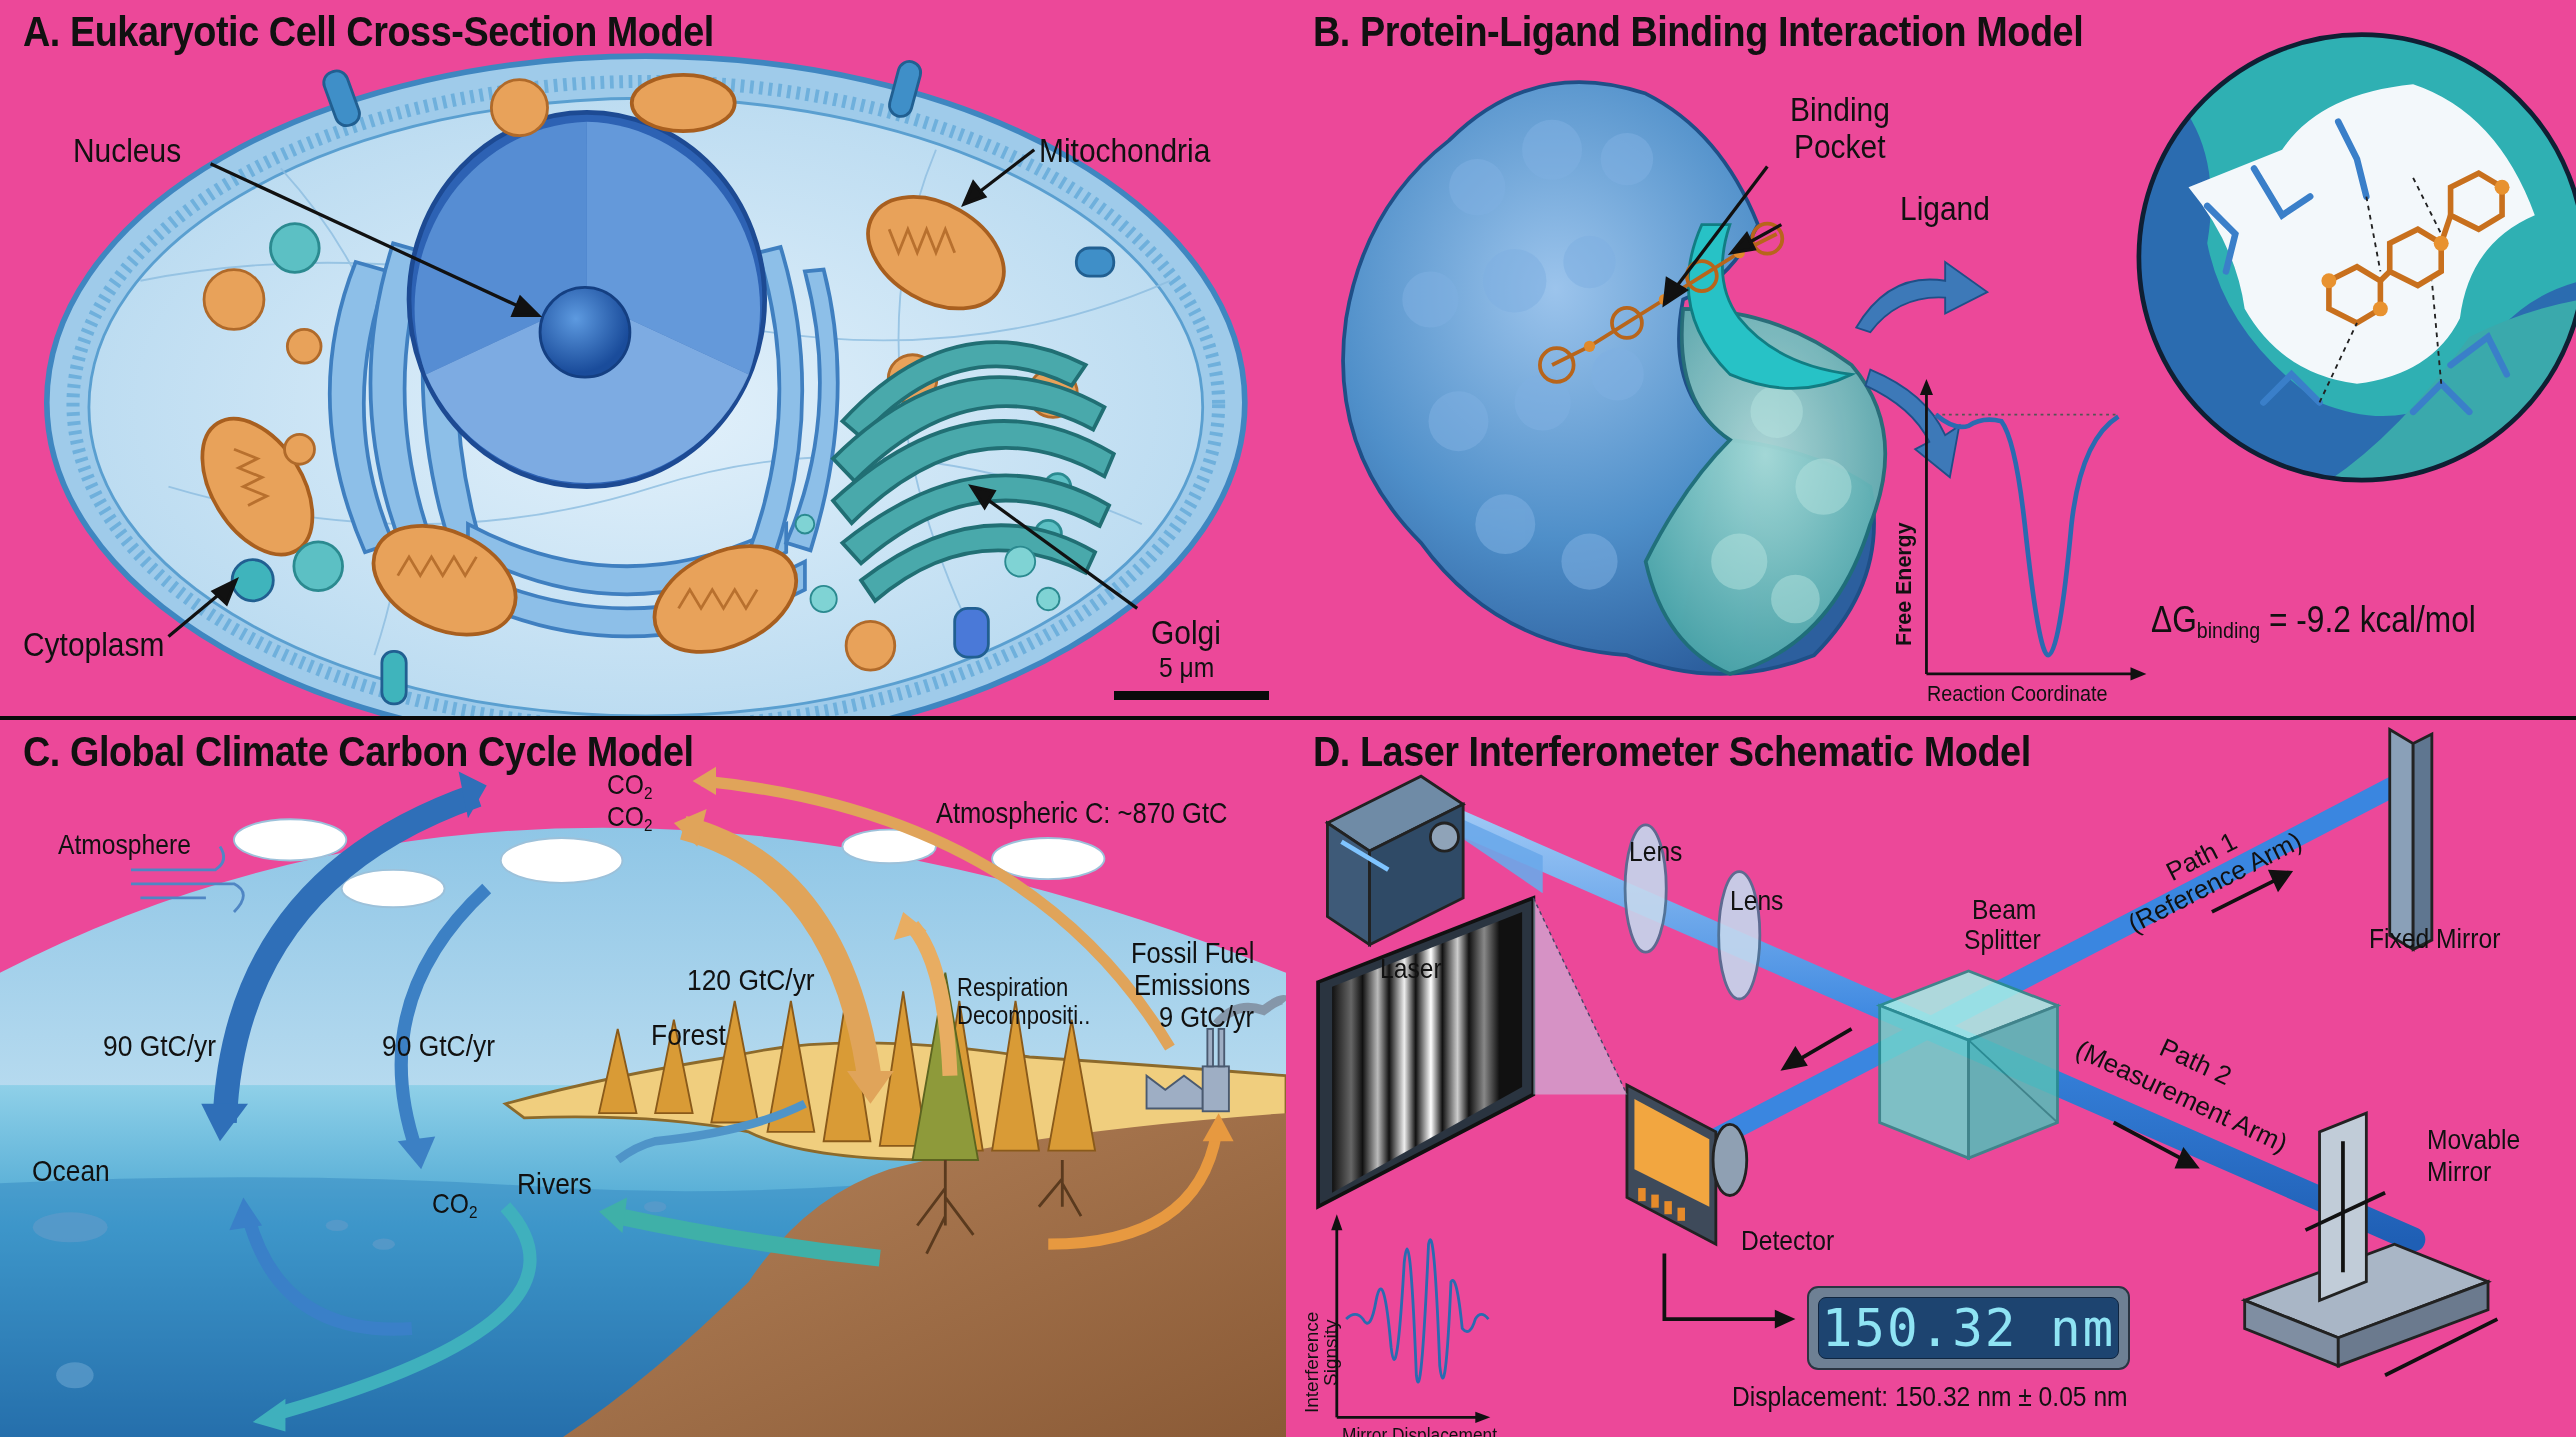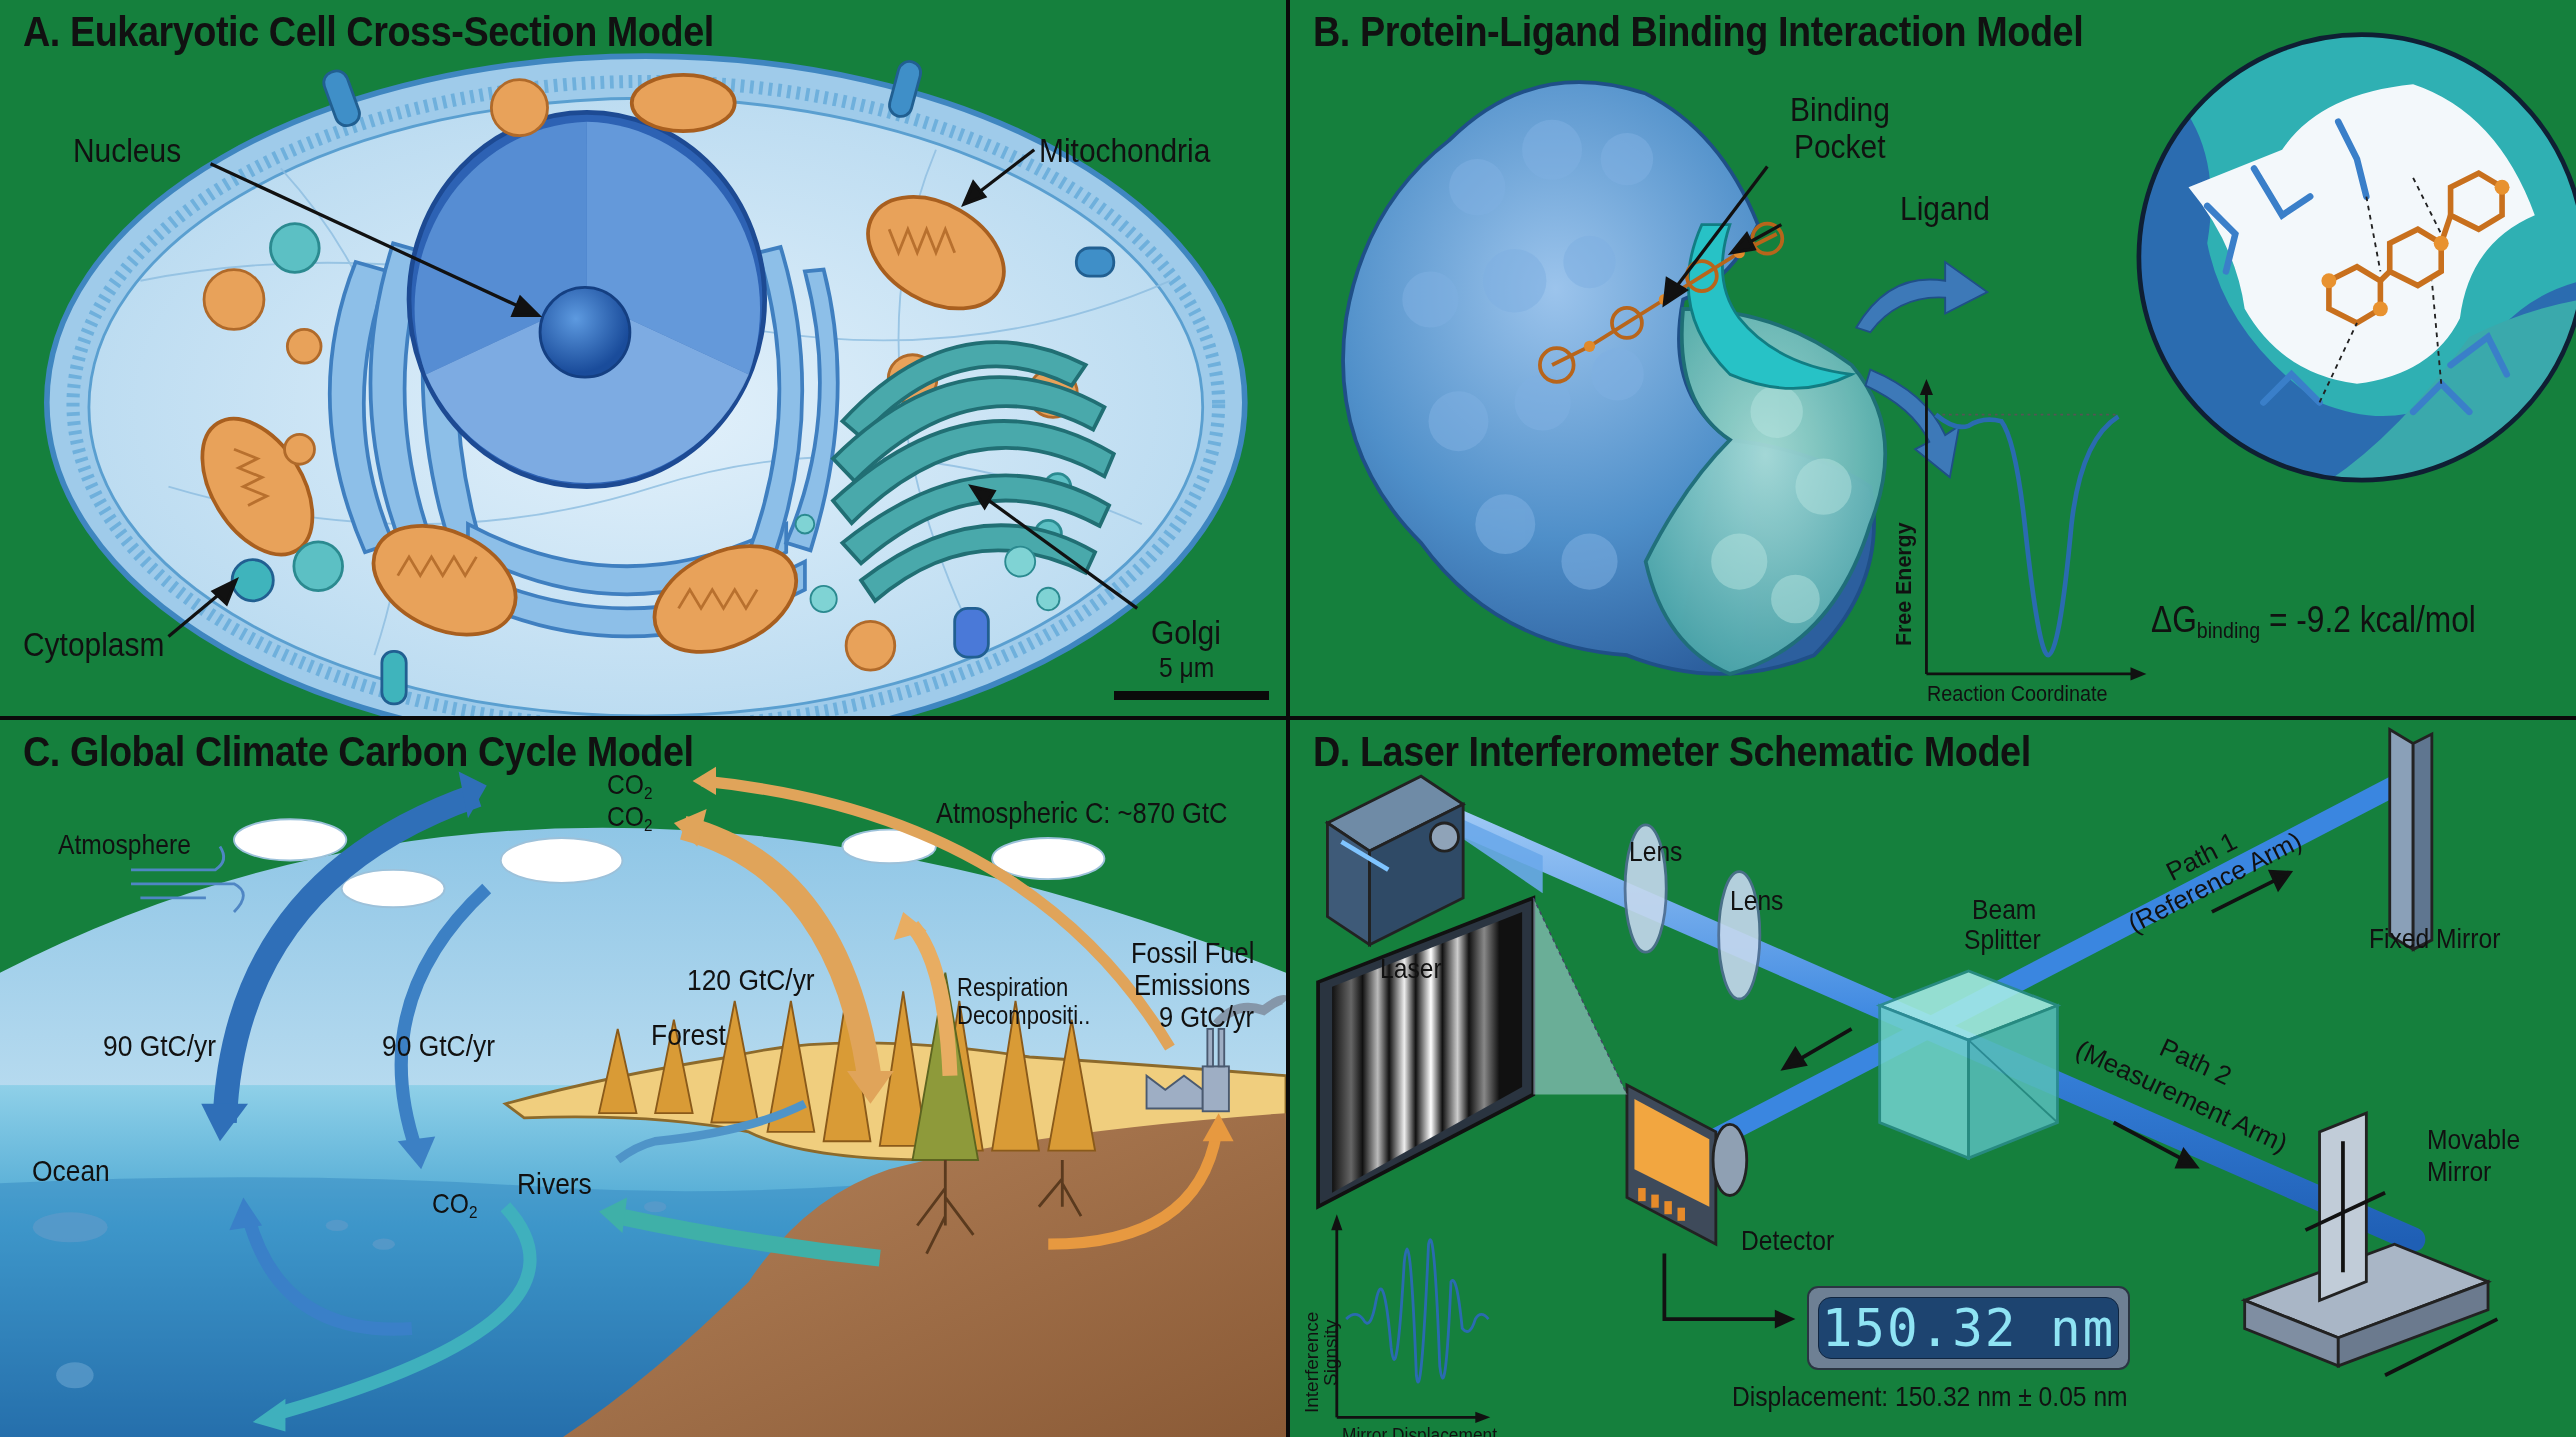--- a/index.html
+++ b/index.html
@@ -1,34 +1,34 @@
 <!DOCTYPE html>
 <html style="font-size:15px"><head>
 <meta charset="utf-8">
 <style>
   html, body { margin:0; padding:0; background:#fdfdfd; }
   body { width:2576px; height:1438px; position:relative; overflow:hidden;
          font-family:"Liberation Sans", sans-serif; color:#111; }
-  .panel { position:absolute; overflow:hidden; background:#15803d; }
+  .panel { position:absolute; overflow:hidden; background:#ec4899;padding-left:47px; }
   #pA { left:0; top:0; width:1286px; height:716px; }
   #pB { left:1290px; top:0; width:1286px; height:716px; }
   #pC { left:0; top:720px; width:1286px; height:718px; }
   #pD { left:1290px; top:720px; width:1286px; height:862px; }
   .vdiv { position:absolute; left:1285px; top:0; width:4.7px; height:1438px; background:#0a0a0a; }
   .hdiv { position:absolute; left:0; top:715px; width:2576px; height:4.7px; background:#0a0a0a; }
   .ptitle { position:absolute; left:22.5px; top:7.5px; font-size:42px; font-weight:bold;
             letter-spacing:-0.5px; transform:scaleX(0.9); transform-origin:left top; white-space:nowrap; }
   .lbl { position:absolute; font-size:34px; white-space:nowrap; transform:scaleX(0.88); transform-origin:left top; }
   .lbl-sm { position:absolute; font-size:24px; white-space:nowrap; transform:scaleX(0.88); transform-origin:left top; }
   svg.art { position:absolute; left:0; top:0; }
   sub { font-size:0.62em; vertical-align:-0.28em; }
   .lcd { position:absolute; left:517px; top:566px; width:323px; height:84px; border-radius:11.2px;
          background:#6e8094; border:2.8px solid #2a3542; box-sizing:border-box; }
   .lcd-inner { position:absolute; left:9.4px; top:9.4px; right:9.4px; bottom:9.4px; background:#1d4470;
-               border:1.9px solid #0f2540; border-radius:13px; display:flex; align-items:center; justify-content:center;
+               border:1.9px solid #0f2540; border-radius:8px; display:flex; align-items:center; justify-content:center;
                color:#8fe4f4; font-family:"DejaVu Sans Mono", monospace; font-size:51px; letter-spacing:1.9px; }
 </style>
 </head>
 <body>
 
 <div class="vdiv"></div>
 <div class="hdiv"></div>
 
 <div class="panel" id="pA">
   <svg class="art" width="1286" height="716" viewBox="0 0 1374 765">

